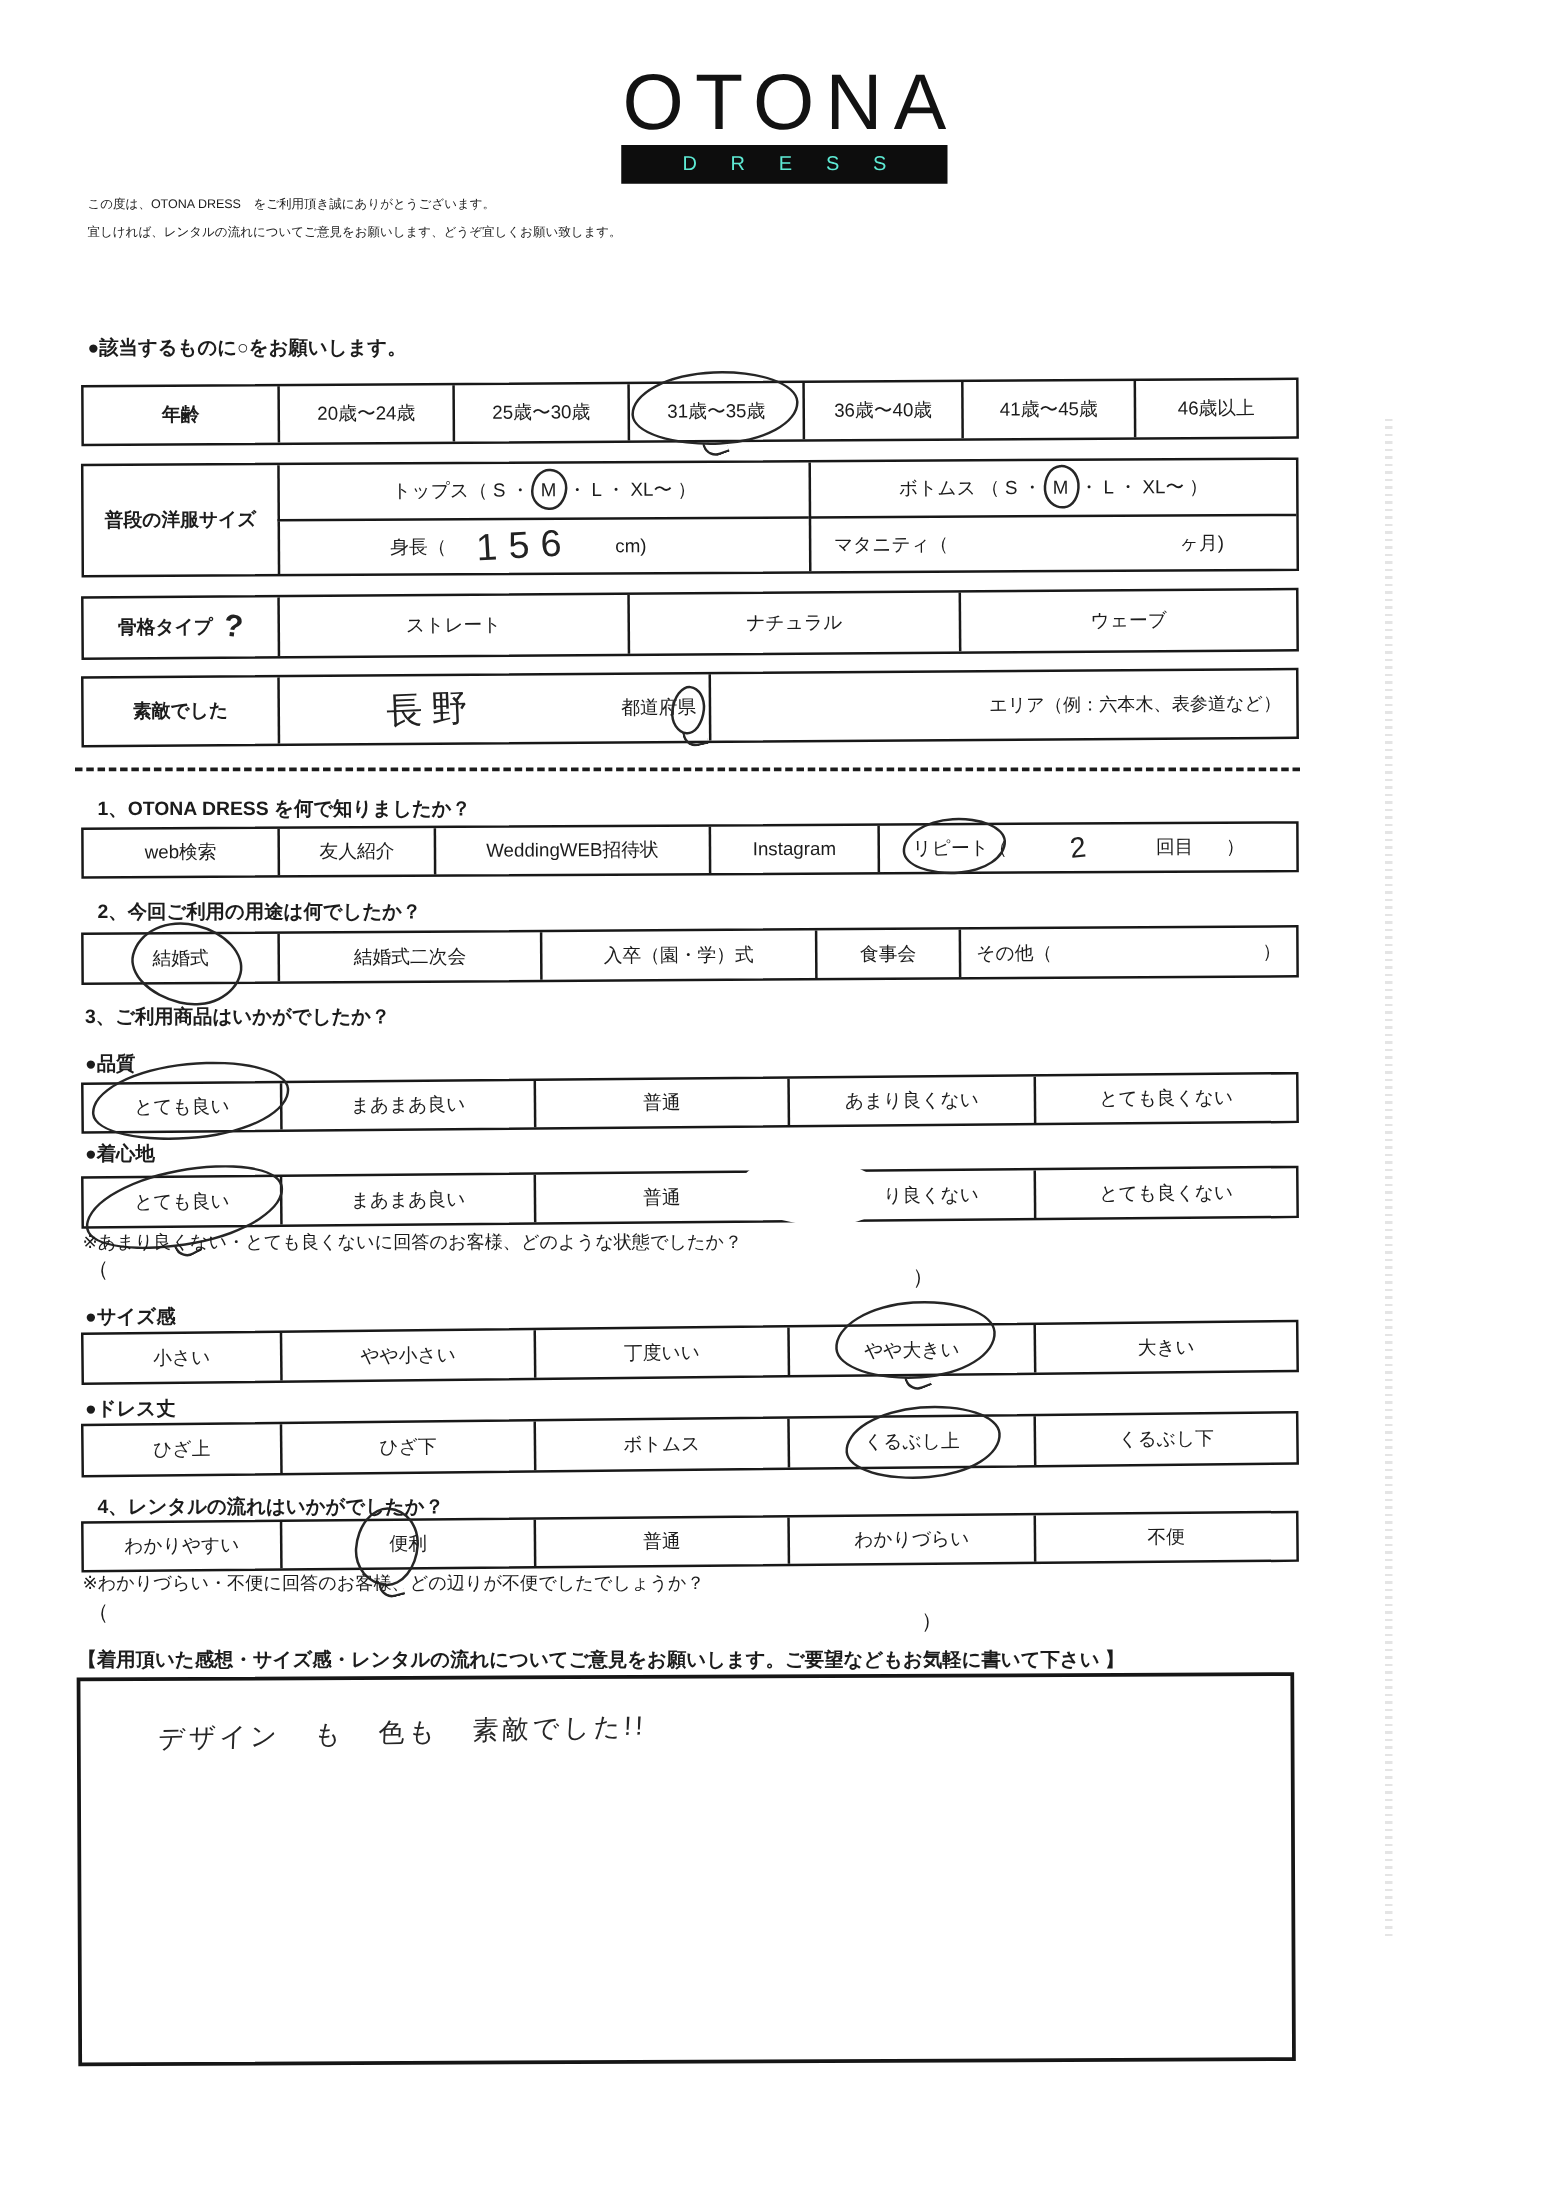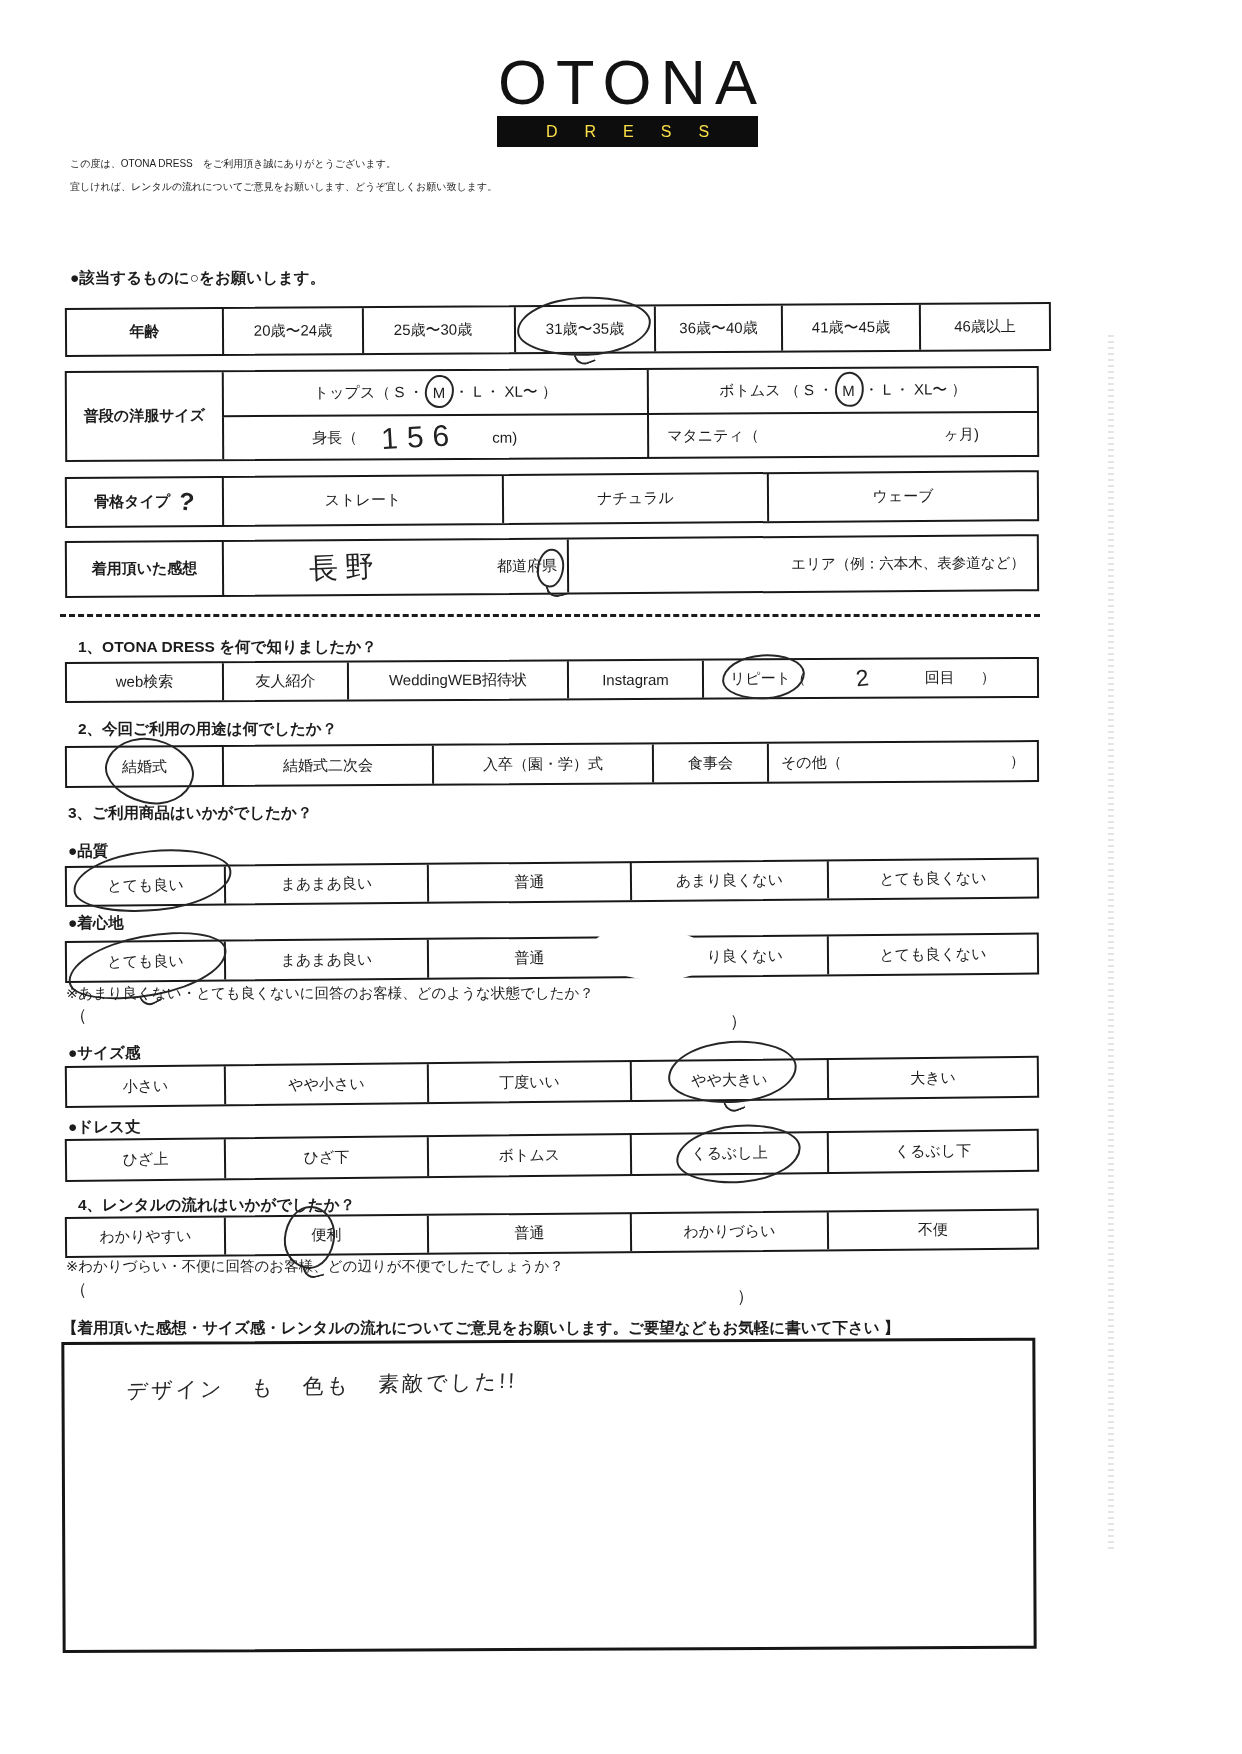--- a/index.html
+++ b/index.html
@@ -8,21 +8,21 @@
     position: relative; width: 1152px; height: 1754px; background: #ffffff;
     font-family: "Liberation Sans", "DejaVu Sans", sans-serif; color: #1c1c1c;
     overflow: hidden;
   }
   .logo-otona {
     position: absolute; left: 482px; top: 46px; width: 300px; text-align: center;
     font-size: 63px; letter-spacing: 9px; color: #121212; font-weight: 400;
   }
   .logo-bar {
     position: absolute; left: 497px; top: 116px; width: 261px; height: 31px;
-    background: #0d0d0d; color: #fde047; display: flex; align-items: center; justify-content: center;
+    background: #0d0d0d; color: #5eead4; display: flex; align-items: center; justify-content: center;
     font-size: 16px; letter-spacing: 27px; padding-left: 27px;
   }
   .intro { position: absolute; left: 70px; top: 152px; font-size: 10px; line-height: 23px; }
   .sec { position: absolute; font-weight: bold; font-size: 15.5px; }
   .qtitle { position: absolute; font-weight: bold; font-size: 15.5px; }
   .note { position: absolute; font-size: 14.5px; }
   .paren { position: absolute; font-size: 17px; }
   .tbl { position: absolute; display: flex; border: 2px solid #181818; background: #fff; transform-origin: left center; }
   .cell {
     position: relative; display: flex; align-items: center; justify-content: center;
@@ -84,21 +84,21 @@
   <div class="tbl" style="left:65px; top:308px; height:49px; transform:rotate(-0.35deg);">
     <div class="cell lblc" style="width:155px;">
         <span>年齢</span>
       </div>
     <div class="cell" style="width:140px;">
         <span>20歳〜24歳</span>
       </div>
     <div class="cell" style="width:140px;">
         <span>25歳〜30歳</span>
       </div>
-    <div class="cell" style="width:140px;margin-left:12px;">
+    <div class="cell" style="width:140px;">
       <span>31歳〜35歳</span>
       <i class="circ tail" style="left:1px; right:3px; top:-10px; bottom:-4px; transform:rotate(-2deg);"></i>
     </div>
     <div class="cell" style="width:127px;">
         <span>36歳〜40歳</span>
       </div>
     <div class="cell" style="width:138px;">
         <span>41歳〜45歳</span>
       </div>
     <div class="cell" style="width:130px;">
@@ -154,21 +154,21 @@
     <div class="cell" style="width:265px;">
         <span>ナチュラル</span>
       </div>
     <div class="cell" style="width:270px;">
         <span>ウェーブ</span>
       </div>
   </div>
 
   <div class="tbl" style="left:65px; top:541px; height:57px; transform:rotate(-0.4deg);">
     <div class="cell lblc" style="width:155px;">
-        <span>着用頂いた感想</span>
+        <span>素敵でした</span>
       </div>
     <div class="cell" style="width:345px; justify-content:flex-start; padding:0 10px 0 85px;">
       <span class="hand hand-nagano">長野</span>
       <span style="margin-left:auto; display:flex; align-items:center;">
         <span>都道府</span>
         <span class="rel">
           <span>県</span>
           <i class="circ tail" style="left:-5px; right:-7px; top:-8px; bottom:-12px; transform:rotate(6deg);"></i>
         </span>
       </span>

